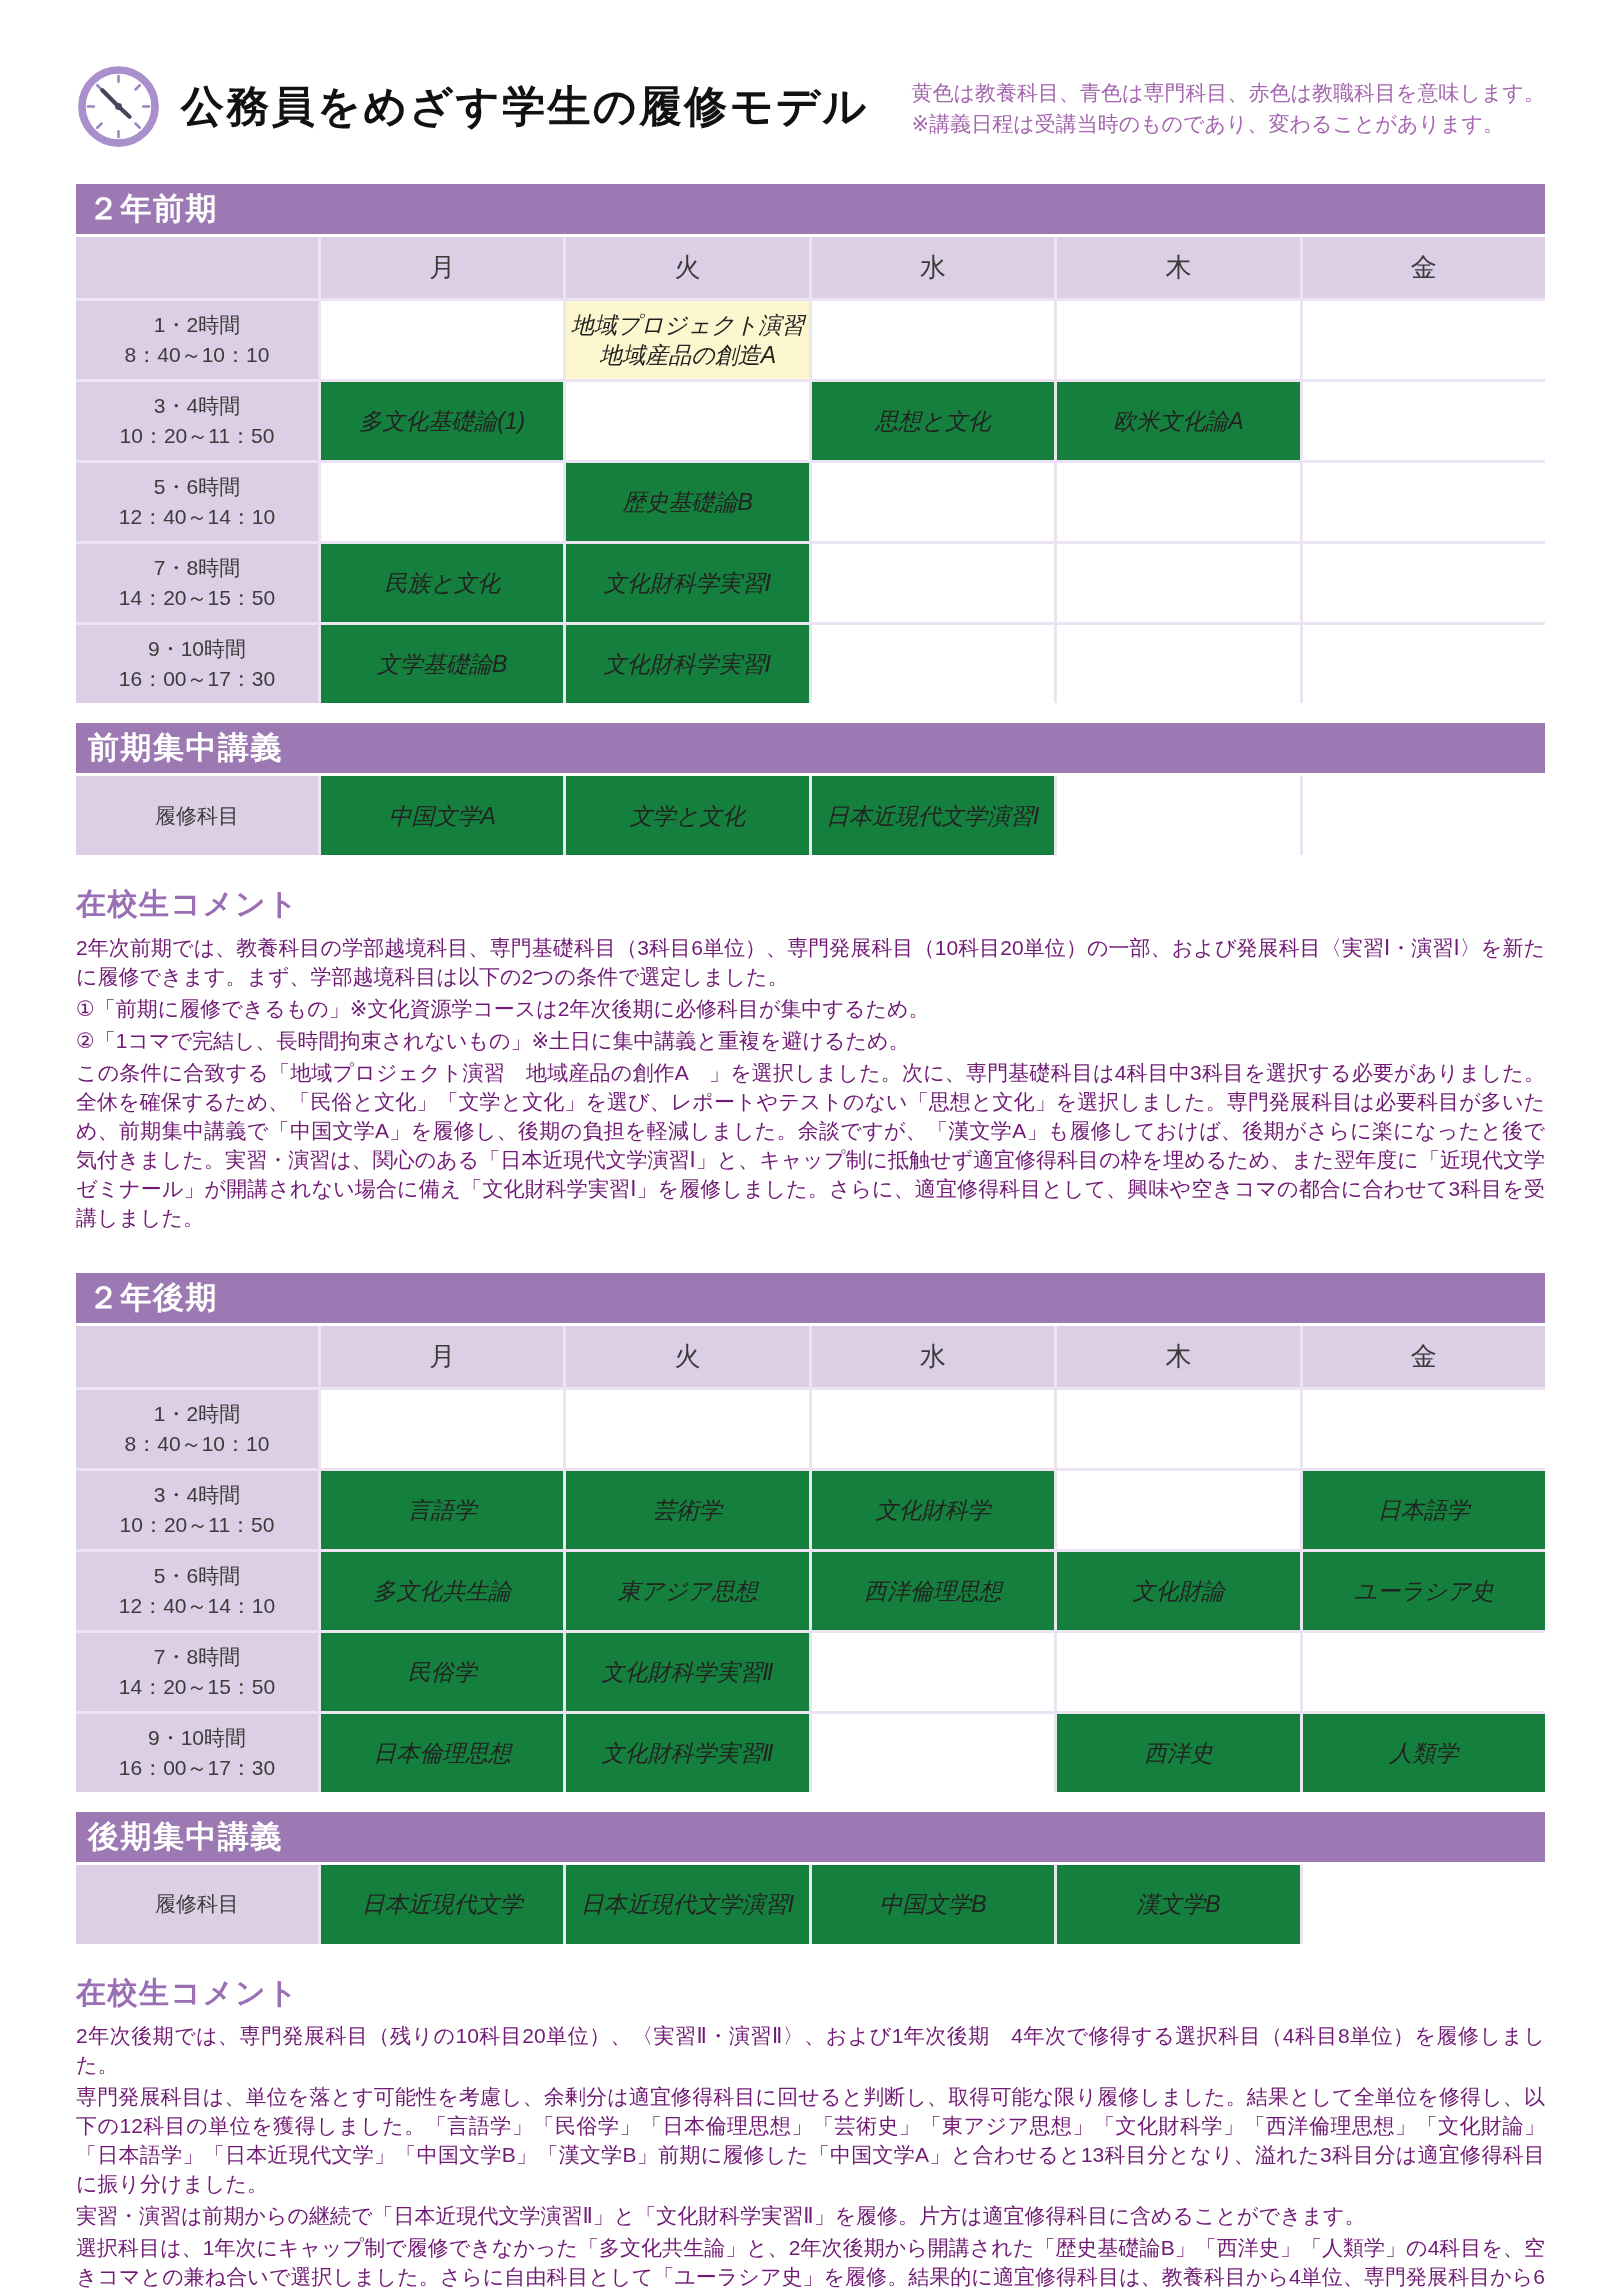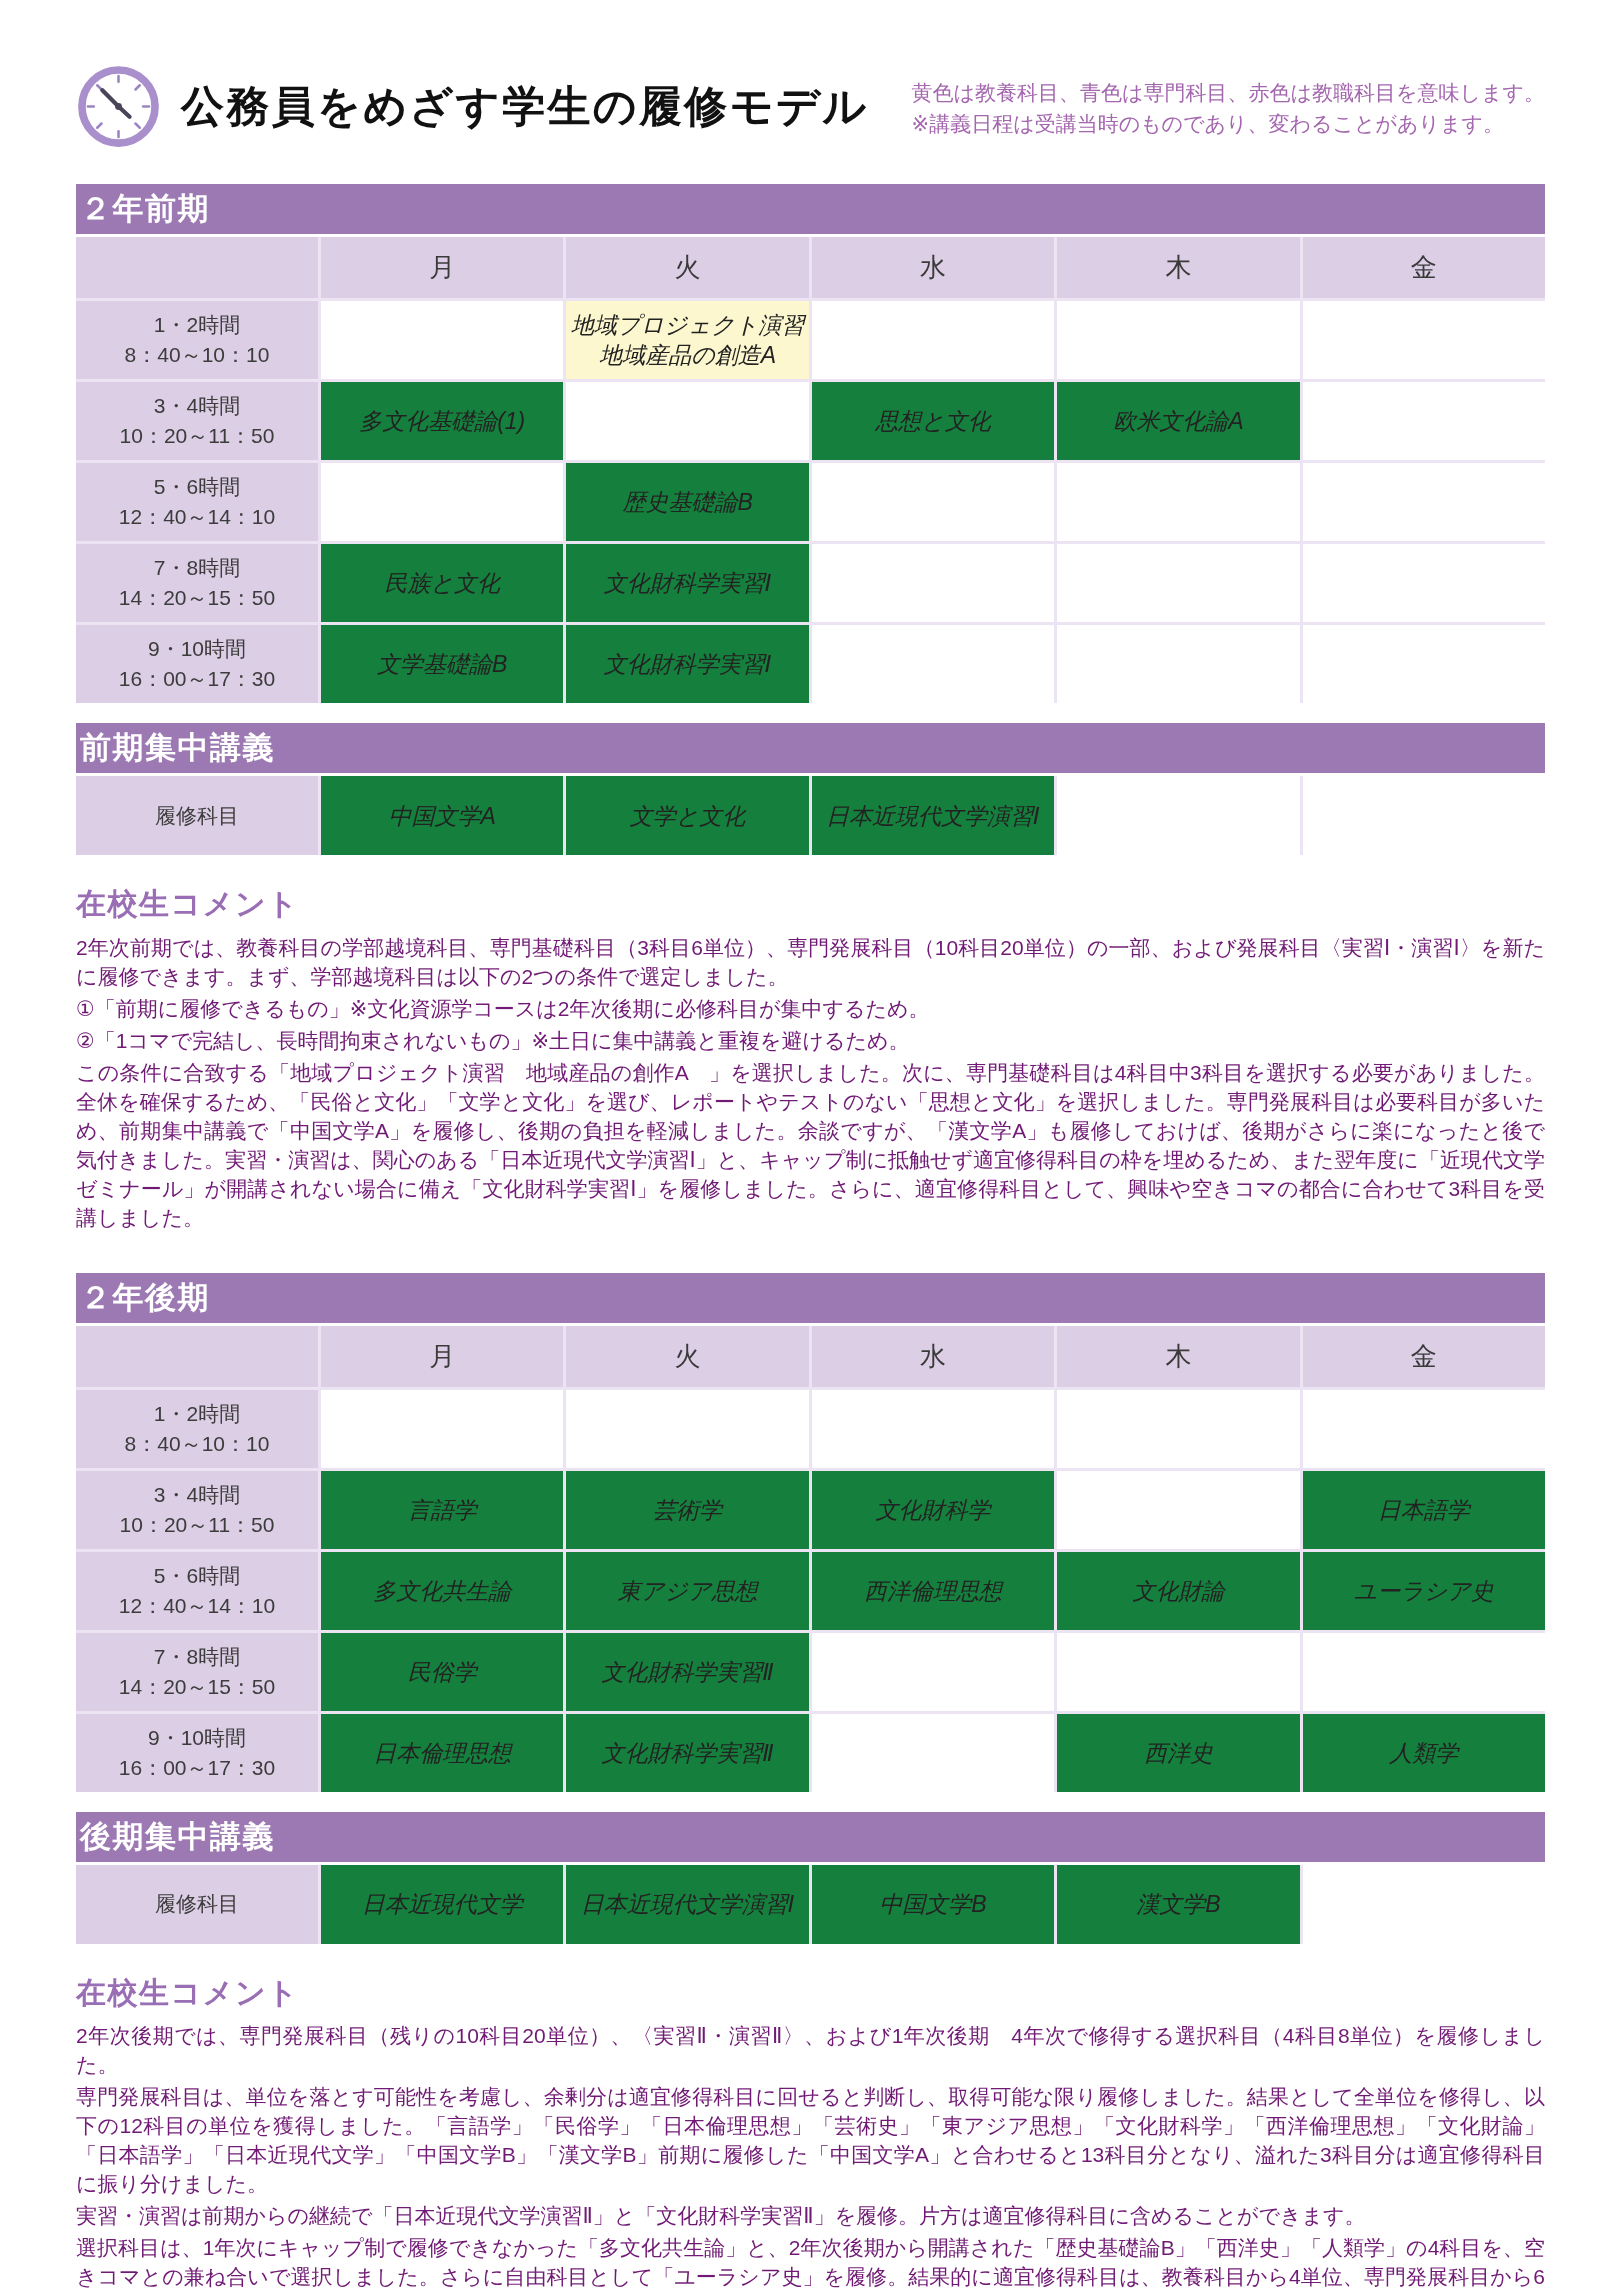--- a/index.html
+++ b/index.html
@@ -13,21 +13,21 @@
   
   .hdr{display:flex;align-items:center;}
   .clock{width:85px;height:85px;flex:0 0 auto;}
   .title{margin-left:20px;font-size:43px;font-weight:bold;color:#111;letter-spacing:2.3px;white-space:nowrap;}
   .note{margin-left:auto;padding-top:3px;font-size:21px;line-height:31px;font-weight:normal;color:#a466ae;white-space:nowrap;}
 
   
   .tbl{margin-top:35px;}
   .tbl2{margin-top:41px;}
   .band{height:50px;background:#9c79b3;color:#ffffff;display:flex;align-items:center;
-        font-size:31px;font-weight:bold;padding-left:4px;letter-spacing:1.5px;margin-bottom:3px;}
+        font-size:31px;font-weight:bold;padding-left:12px;letter-spacing:1.5px;margin-bottom:3px;}
   .band.mid{margin-top:20px;}
   .grid{display:grid;grid-template-columns:242px repeat(5,1fr);gap:3px;background:#ece3f3;}
   .grid.main{grid-template-rows:61px repeat(5,78px);}
   .grid.one-row{grid-template-rows:79px;margin-top:3px;}
   .cell{display:flex;flex-direction:column;align-items:center;justify-content:center;
         text-align:center;white-space:pre-line;background:#ffffff;}
   .cell.head{background:#dbcee5;font-size:26px;color:#3a3a3a;}
   .cell.time{background:#dbcee5;font-size:21px;line-height:30px;color:#3c3c3c;}
   .cell.course{font-size:23px;line-height:30px;color:#222;font-style:italic;}
   .cell.specialized{background:#15803d;}

